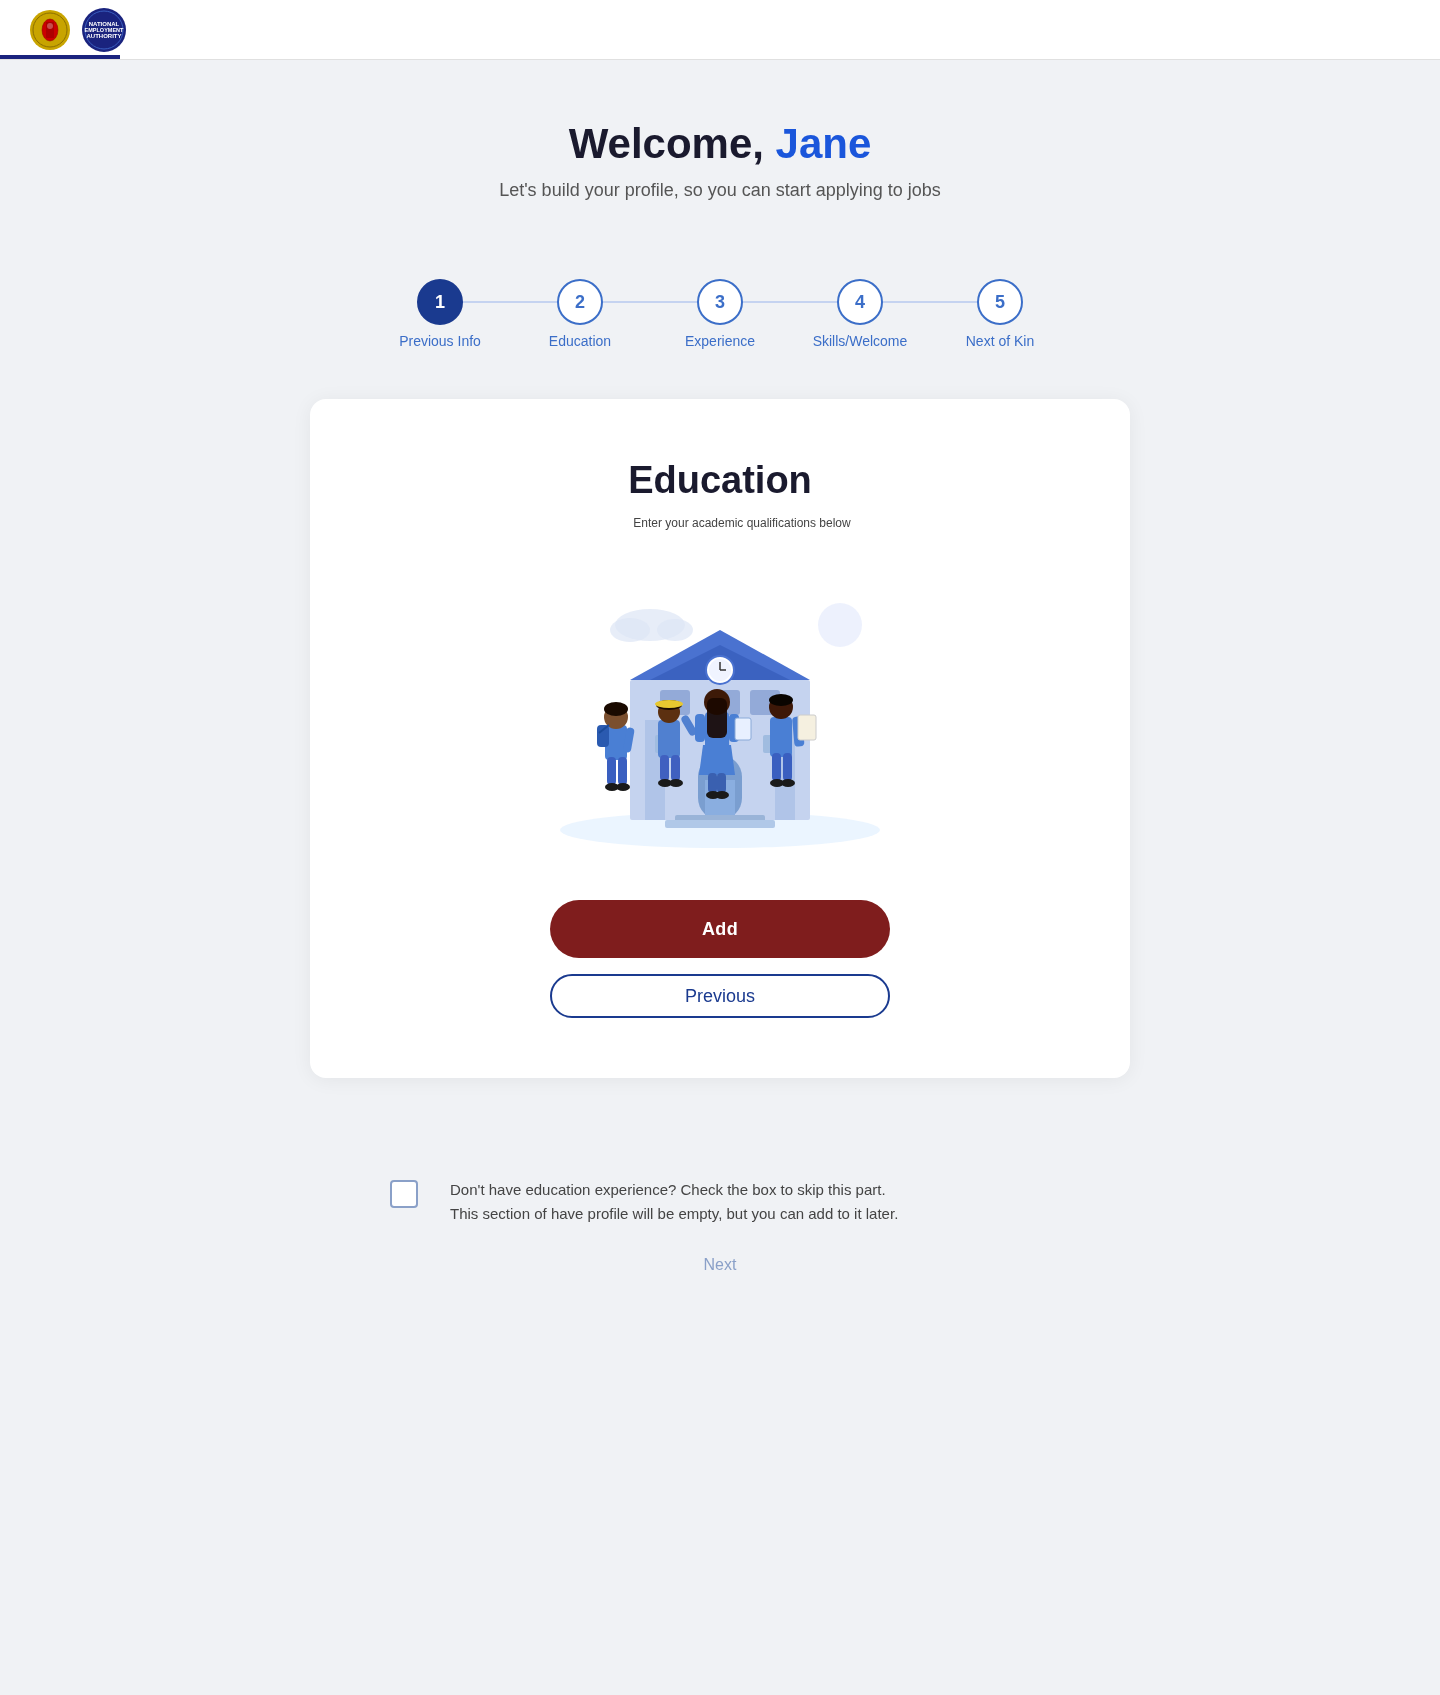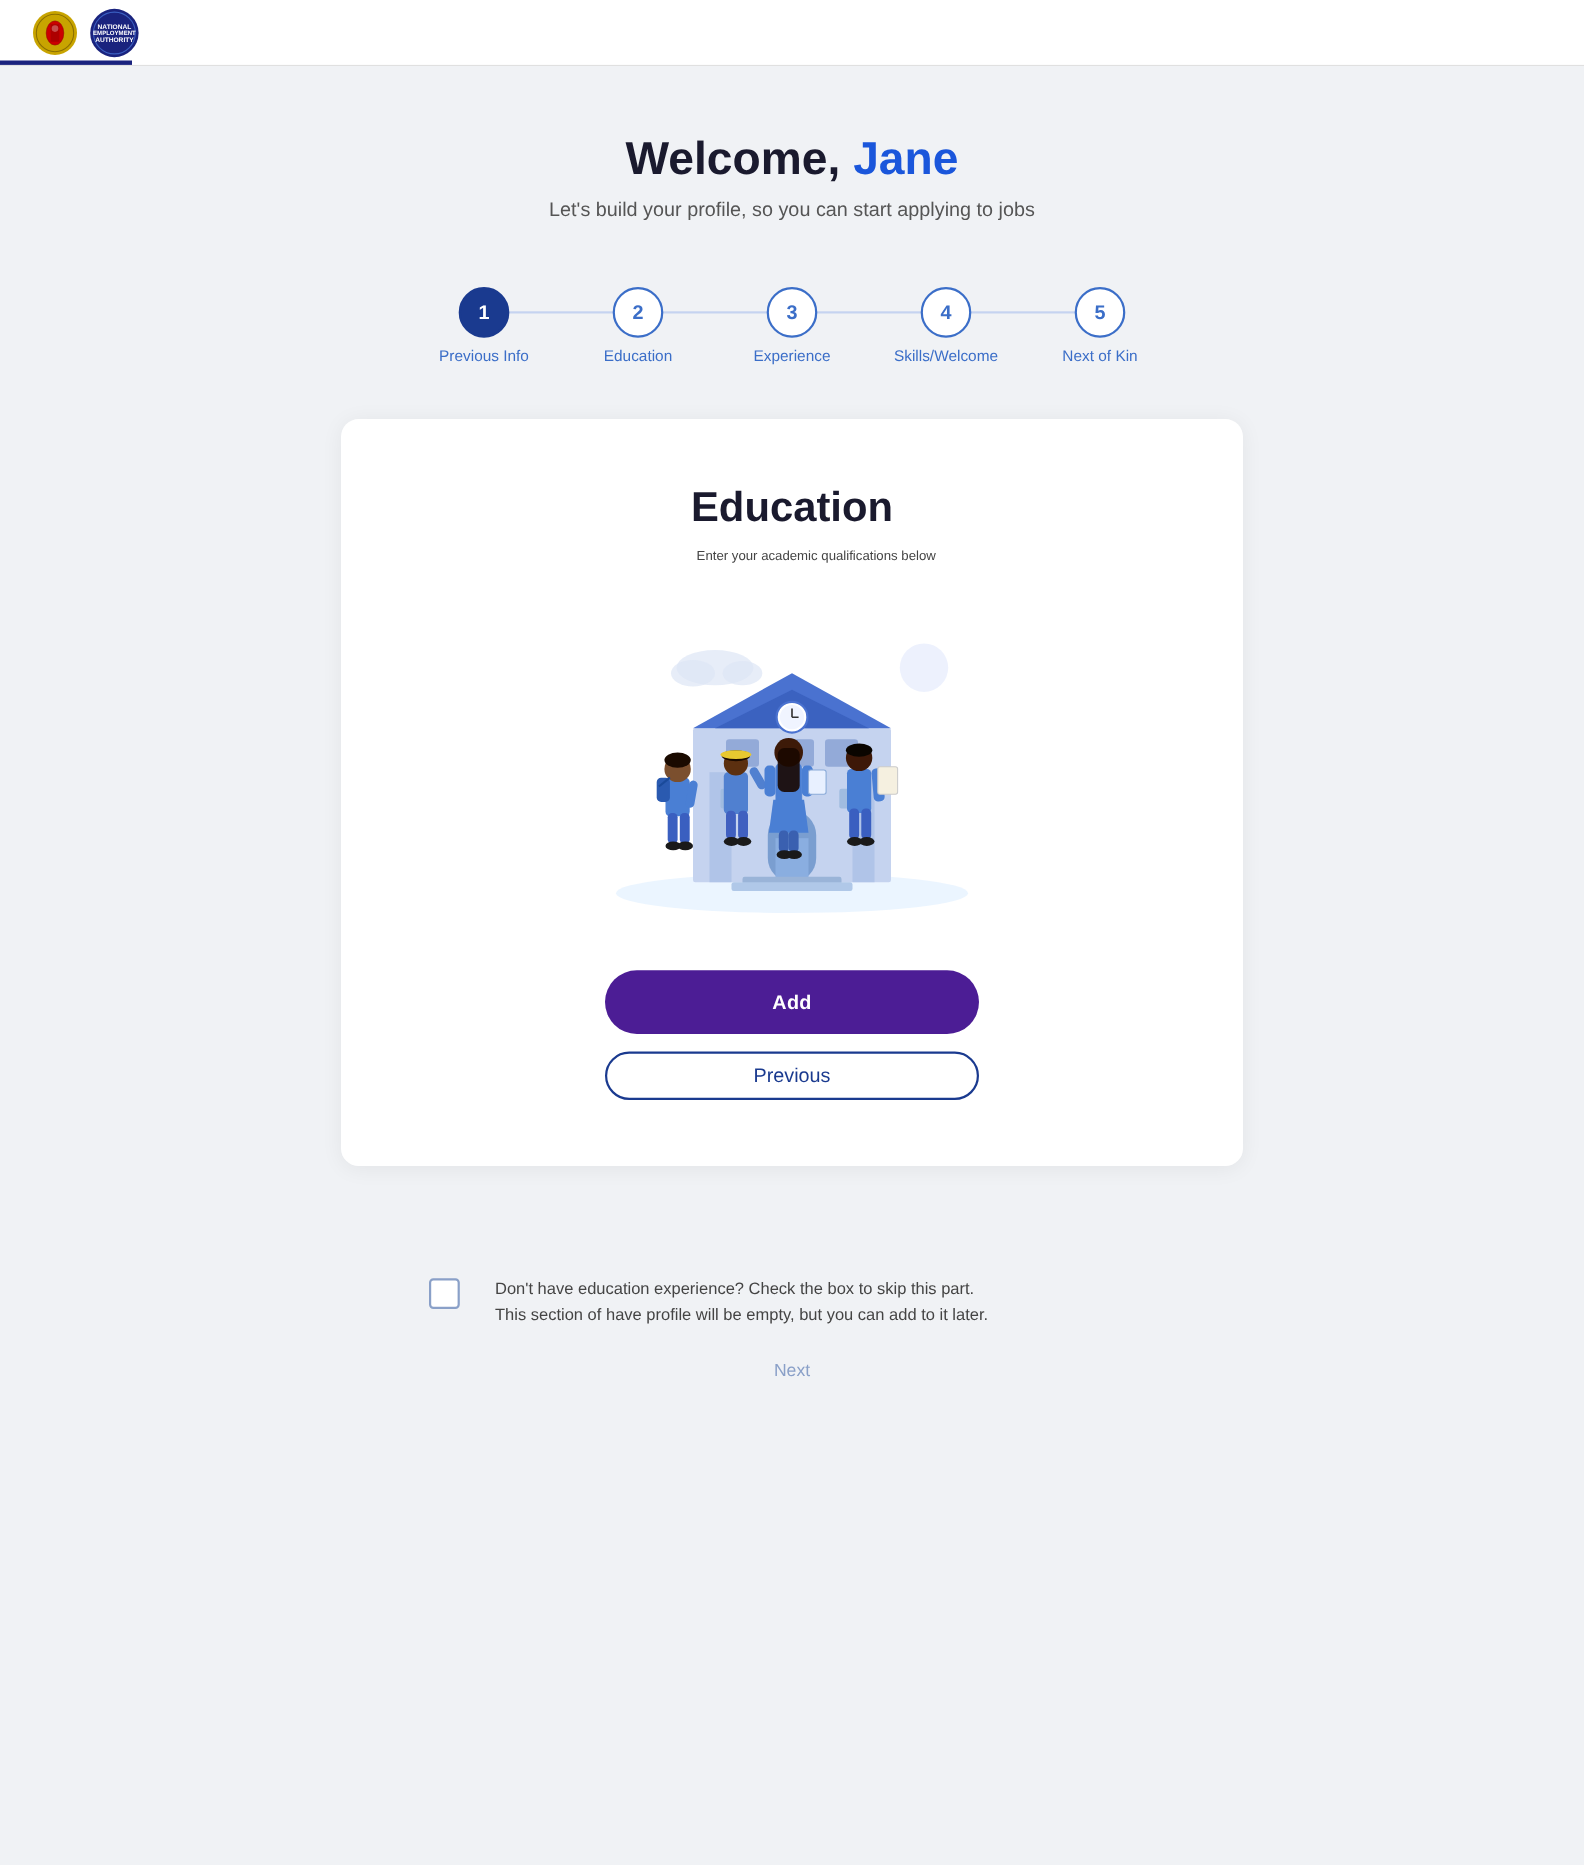--- a/index.html
+++ b/index.html
@@ -61,21 +61,21 @@
       font-weight: 700;
       color: #1a1a2e;
       margin-bottom: 12px;
     }
     .welcome-title .name {
       color: #1a56db;
     }
     .welcome-subtitle {
       font-size: 18px;
       color: #555;
-      margin-bottom: 60px;
+      margin-bottom: 78px;
     }
 
     
     .stepper {
       display: flex;
       align-items: flex-start;
       justify-content: center;
       gap: 0;
       margin-bottom: 50px;
       width: 700px;
@@ -162,21 +162,21 @@
     
     .illus-svg {
       width: 340px;
       height: 280px;
     }
 
     
     .btn-add {
       width: 340px;
       height: 58px;
-      background: #4c1d95;
+      background: #7f1d1d;
       color: #fff;
       border: none;
       border-radius: 40px;
       font-size: 18px;
       font-weight: 600;
       cursor: pointer;
       margin-bottom: 16px;
       letter-spacing: 0.3px;
     }
     .btn-previous {

